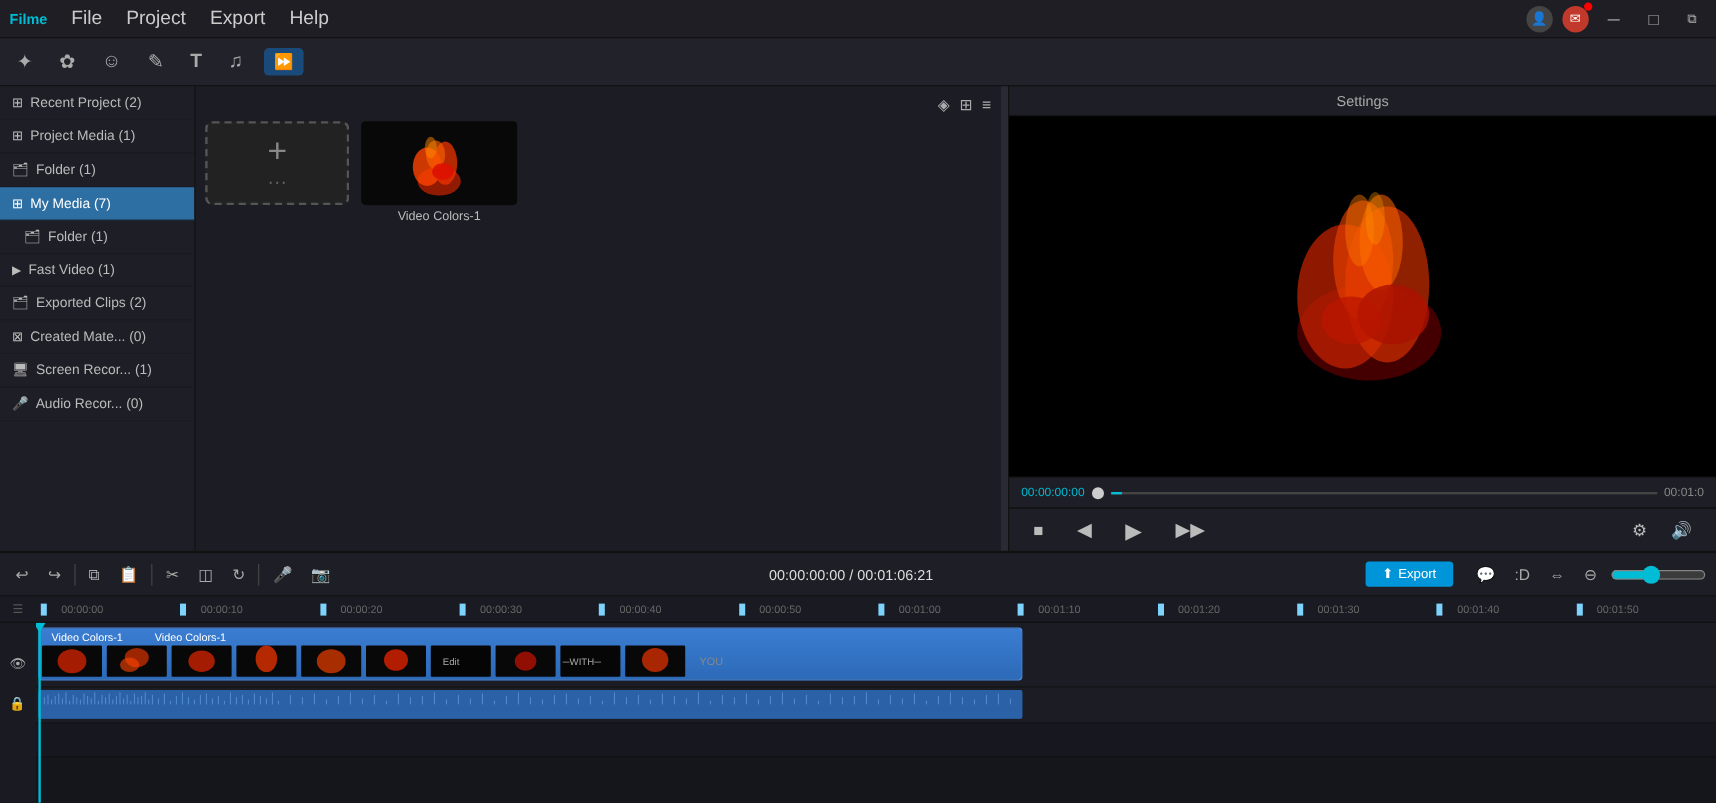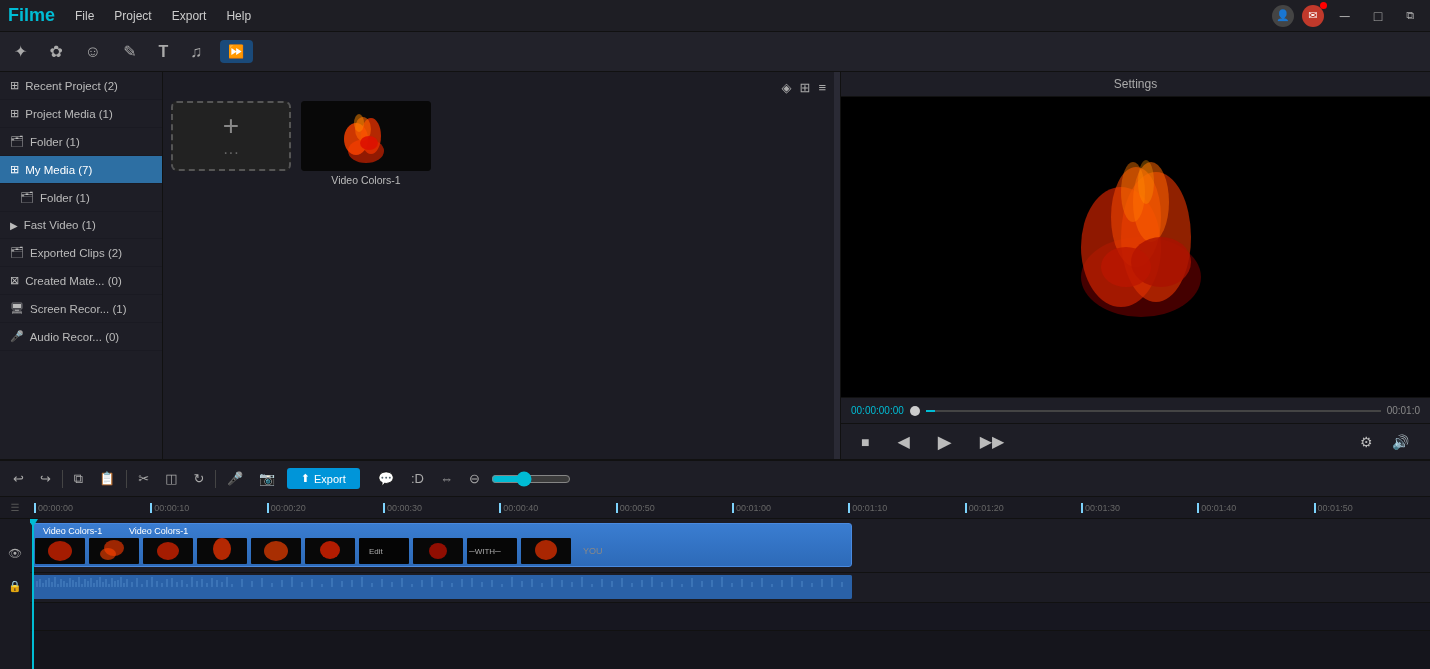--- a/index.html
+++ b/index.html
@@ -4,22 +4,22 @@
   <style>
     * { margin: 0; padding: 0; box-sizing: border-box; }
     body { width: 1430px; height: 669px; background: #1a1a1f; color: #ccc; font-family: 'Segoe UI', Arial, sans-serif; font-size: 12px; overflow: hidden; }
 
     
     #titlebar {
       display: flex; align-items: center; background: #1e1e24; height: 32px;
       border-bottom: 1px solid #111; padding: 0 8px; justify-content: space-between;
     }
     #titlebar .left { display: flex; align-items: center; gap: 0; }
-    #titlebar .app-name { color: #00bcd4; font-weight: bold; font-size: 18px; margin-right: 10px; }
-    #titlebar .menu-item { color: #ccc; font-size: 12px; padding: 4px 10px; cursor: pointer; }
+    #titlebar .app-name { color: #00bcd4; font-weight: bold; font-size: 12px; margin-right: 10px; }
+    #titlebar .menu-item { color: #ccc; font-size: 16px; padding: 4px 10px; cursor: pointer; }
     #titlebar .right { display: flex; align-items: center; gap: 8px; }
     #titlebar .win-btn { color: #aaa; font-size: 14px; padding: 2px 8px; cursor: pointer; background: none; border: none; }
     .icon-circle { width: 22px; height: 22px; border-radius: 50%; background: #444; display: inline-flex; align-items: center; justify-content: center; font-size: 11px; cursor: pointer; }
 
     
     #toolbar {
       display: flex; align-items: center; background: #22222a; height: 40px;
       border-bottom: 1px solid #111; padding: 0 10px; gap: 14px;
     }
     .tool-icon { color: #aaa; font-size: 16px; cursor: pointer; padding: 4px; border-radius: 3px; }
@@ -85,21 +85,21 @@
       padding: 4px 14px; font-size: 11px; cursor: pointer; display: flex; align-items: center; gap: 4px;
     }
     .tl-right { display: flex; align-items: center; gap: 6px; margin-left: 8px; }
 
     #timeline-ruler {
       height: 22px; background: #1a1a22; border-bottom: 1px solid #111;
       display: flex; align-items: center; padding-left: 30px; overflow: hidden;
       position: relative;
     }
     .ruler-marks { display: flex; width: 100%; }
-    .ruler-mark { color: #666; font-size: 9px; flex: 1; border-left: 2px solid #7dd3fc; padding-left: 2px; white-space: nowrap; }
+    .ruler-mark { color: #666; font-size: 9px; flex: 1; border-left: 5px solid #7dd3fc; padding-left: 12px; white-space: nowrap; }
 
     #timeline-tracks { position: relative; height: calc(210px - 36px - 22px); overflow: hidden; }
     .track-side { position: absolute; left: 0; top: 0; width: 30px; height: 100%; background: #1a1a22; display: flex; flex-direction: column; align-items: center; justify-content: flex-start; padding-top: 28px; gap: 20px; }
     .track-side-icon { color: #aaa; font-size: 11px; cursor: pointer; }
 
     .tracks-area { position: absolute; left: 30px; top: 0; right: 0; bottom: 0; overflow-x: auto; overflow-y: hidden; }
     .track-row { height: 50px; position: relative; background: #1c1c24; border-bottom: 1px solid #111; }
     .track-row.video-track { height: 54px; }
     .track-row.audio-track { height: 30px; }
 
@@ -283,20 +283,25 @@
     <div class="tl-sep"></div>
     <button class="tl-btn">⧉</button>
     <button class="tl-btn">📋</button>
     <div class="tl-sep"></div>
     <button class="tl-btn">✂</button>
     <button class="tl-btn">◫</button>
     <button class="tl-btn">↻</button>
     <div class="tl-sep"></div>
     <button class="tl-btn" style="color:#e05050;">🎤</button>
     <button class="tl-btn">📷</button>
+    <div class="tl-time-display">
+      <span>00:00:00:00</span>
+      <span> / </span>
+      <span>00:01:06:21</span>
+    </div>
     <button class="export-btn">
       <span>⬆</span>
       <span>Export</span>
     </button>
     <div class="tl-right">
       <button class="tl-btn">💬</button>
       <button class="tl-btn">:D</button>
       <button class="tl-btn">⇔</button>
       <button class="tl-btn">⊖</button>
       <input type="range" min="0" max="100" value="40" style="width: 80px; accent-color: rgb(0, 188, 212);">

